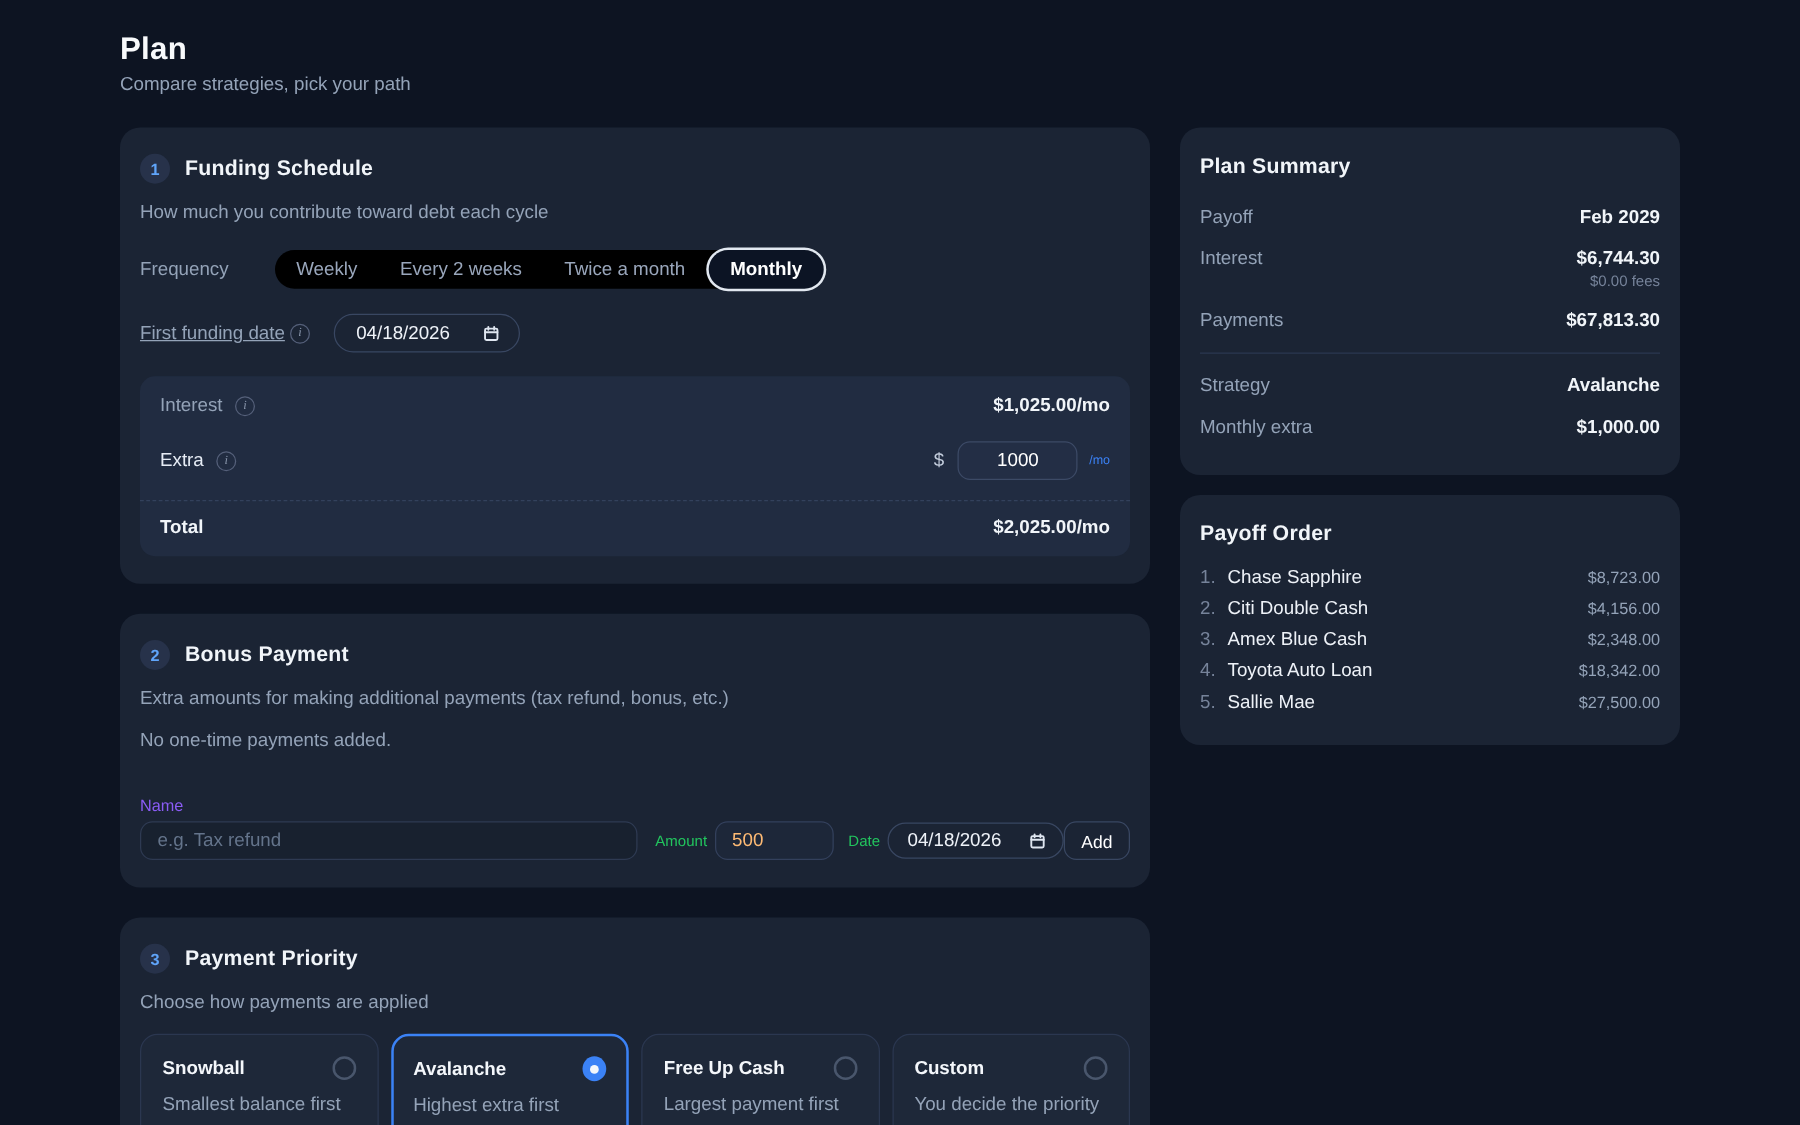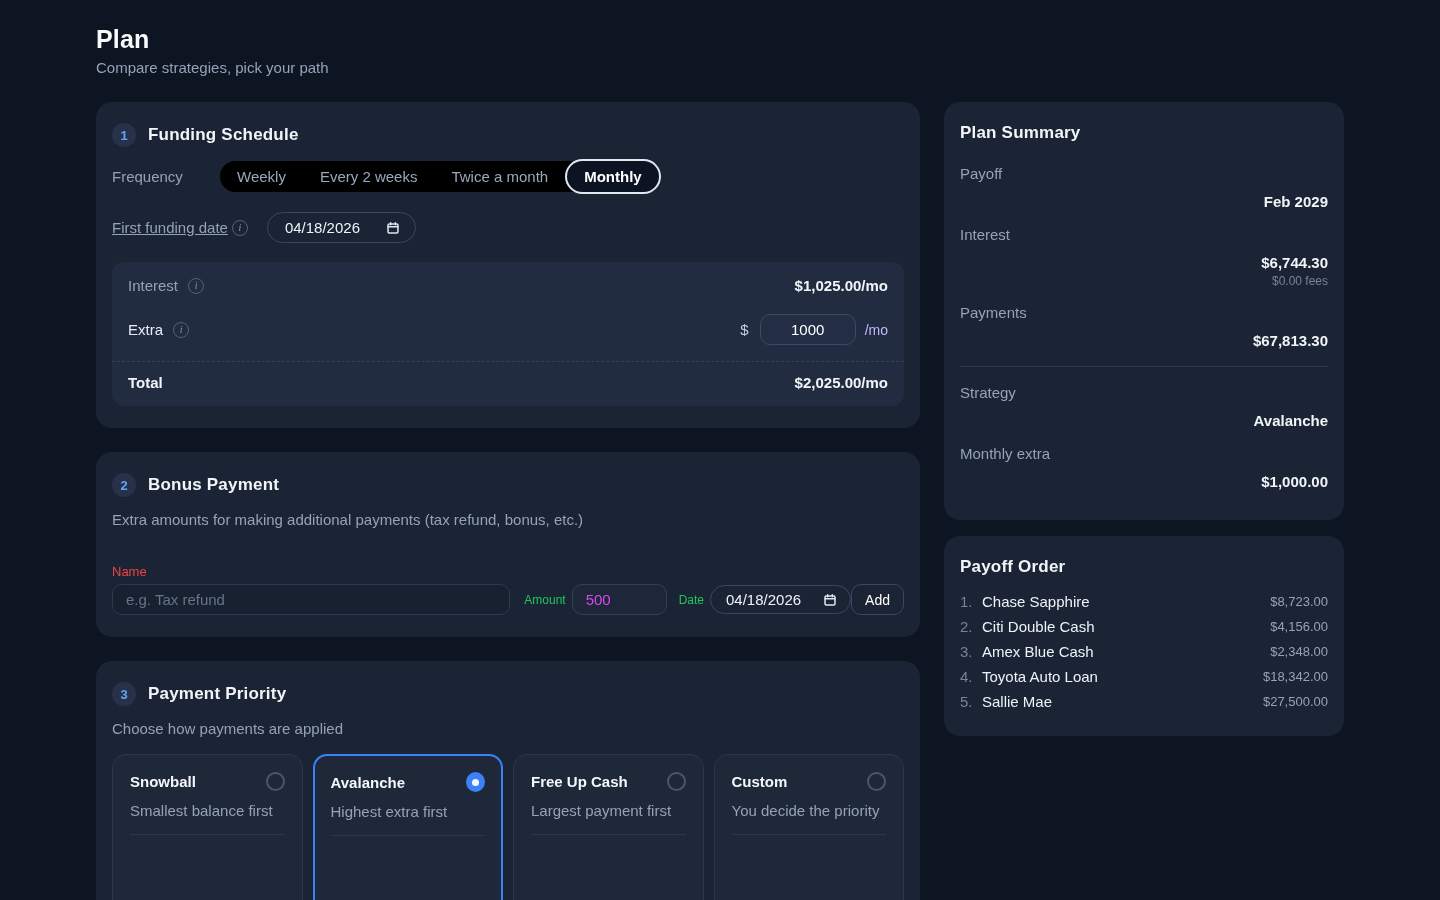--- a/index.html
+++ b/index.html
@@ -50,32 +50,32 @@
   .panel { background:#212c41; border-radius:12px; }
   .panel-row { display:flex; align-items:center; padding:10px 16px; }
   .panel-row.first { padding-top:15px; }
   .row-label { font-size:15px; color:#94a3b8; margin-right:10px; }
   .row-label.hi { color:#e6ecf5; }
   .spacer { flex:1; }
   .row-value { font-size:15px; font-weight:600; color:#f1f5f9; }
   .currency { font-size:15px; color:#c4cedd; margin-right:11px; }
   .extra-input { width:96px; height:31px; border:1px solid #3c4a66; border-radius:10px;
     background:#232e45; color:#fff; text-align:center; font-size:15px; font-family:inherit; }
-  .permo { font-size:14px; color:#c4b5fd; margin-left:9px; }
+  .permo { font-size:10px; color:#3b82f6; margin-left:9px; }
   .panel-divider { border:none; border-top:1px dashed #33415c; margin:6px 0 0; }
   .panel-row.total { padding:12px 16px 15px;gap:48px; }
   .row-label.total { font-size:15px; font-weight:700; color:#f1f5f9; }
   .row-value.total { font-weight:700; }
 
   
   .empty-text { font-size:15px; color:#94a3b8; margin-bottom:21px; }
-  .form-label { font-size:13px; color:#ef4444; margin-bottom:5px;margin-top:36px; }
+  .form-label { font-size:13px; color:#8b5cf6; margin-bottom:5px;margin-top:36px; }
   .form-row { display:flex; align-items:center; }
   .text-input { height:31px; border:1px solid #2e3a52; border-radius:10px; background:#18212f;
-    color:#d946ef; padding:0 13px; font-size:15px; font-family:inherit; }
+    color:#fdba74; padding:0 13px; font-size:15px; font-family:inherit; }
   .text-input::placeholder { color:#64748b; }
   .name-input { width:408px; }
   .inline-lbl { font-size:12px; color:#22c55e; margin:0 6px 0 14px; }
   .amount-input { width:95px; background:#1d2739; border-color:#33405c; }
   .form-row .date-pill { gap:22px; padding:5px 13px 5px 15px; }
   .add-btn { height:31px; padding:0 13px; margin-left:auto; border-radius:10px;
     border:1px solid #394762; background:transparent; color:#fff; font-size:14px;
     font-family:inherit; cursor:pointer; }
 
   
@@ -89,21 +89,21 @@
   .radio.checked { border:none; background:#3b82f6; position:relative; width:20px; height:20px; }
   .radio.checked::after { content:""; position:absolute; inset:0; margin:auto;
     width:7px; height:7px; border-radius:50%; background:#f4f7fb; }
   .strategy-tag { font-size:15px; color:#94a3b8; margin-bottom:15px; }
   .strategy-divider { border:none; border-top:1px solid #2b3750; margin-bottom:13px; }
 
   
   .side-title { font-size:17px; font-weight:700; color:#f1f5f9; margin-bottom:14px; letter-spacing:.2px; }
   .sum-row { display:flex; justify-content:space-between; align-items:flex-start; padding:8px 0; }
   .sum-label { font-size:15px; color:#94a3b8; }
-  .sum-value { font-size:15px; font-weight:600; color:#f1f5f9; text-align:right;margin-top:28px; }
+  .sum-value { font-size:15px; font-weight:600; color:#f1f5f9; text-align:right; }
   .sum-sub { font-size:12px; font-weight:400; color:#76839a; margin-top:3px; }
   .sum-divider { border:none; border-top:1px solid #2b3750; margin:9px 0; }
 
   .order-item { display:flex; align-items:center; padding:4px 0; }
   .order-num { color:#76839a; font-size:15px; width:22px; flex:0 0 22px; }
   .order-name { color:#eef2f8; font-size:15px; }
   .order-amt { margin-left:auto; color:#94a3b8; font-size:13px; }
 </style>
 </head>
 <body>
@@ -113,20 +113,21 @@
   <div class="page-sub">Compare strategies, pick your path</div>
 
   <div class="layout">
     <div class="col-left">
 
       <section class="card">
         <div class="step-head">
           <span class="step-badge">1</span>
           <span class="step-title">Funding Schedule</span>
         </div>
+        <div class="card-sub">How much you contribute toward debt each cycle</div>
 
         <div class="freq-row">
           <span class="freq-label">Frequency</span>
           <div class="seg">
             <button class="seg-opt">Weekly</button>
             <button class="seg-opt">Every 2 weeks</button>
             <button class="seg-opt">Twice a month</button>
             <button class="seg-opt selected">Monthly</button>
           </div>
         </div>
@@ -170,20 +171,21 @@
           </div>
         </div>
       </section>
 
       <section class="card">
         <div class="step-head">
           <span class="step-badge">2</span>
           <span class="step-title">Bonus Payment</span>
         </div>
         <div class="card-sub" style="margin-bottom:17px;">Extra amounts for making additional payments (tax refund, bonus, etc.)</div>
+        <div class="empty-text">No one-time payments added.</div>
 
         <div class="form-label">Name</div>
         <div class="form-row">
           <input class="text-input name-input" type="text" placeholder="e.g. Tax refund" style="">
           <span class="inline-lbl">Amount</span>
           <input class="text-input amount-input" type="text" value="500" style="">
           <span class="inline-lbl" style="margin-left:12px;">Date</span>
           <span class="date-pill">
             <span>04/18/2026</span>
             <span class="cal-icon">

